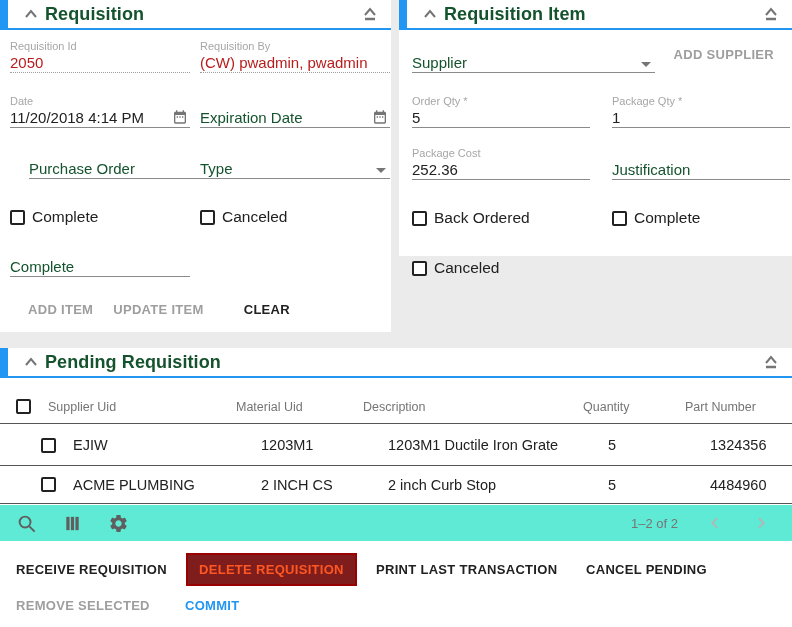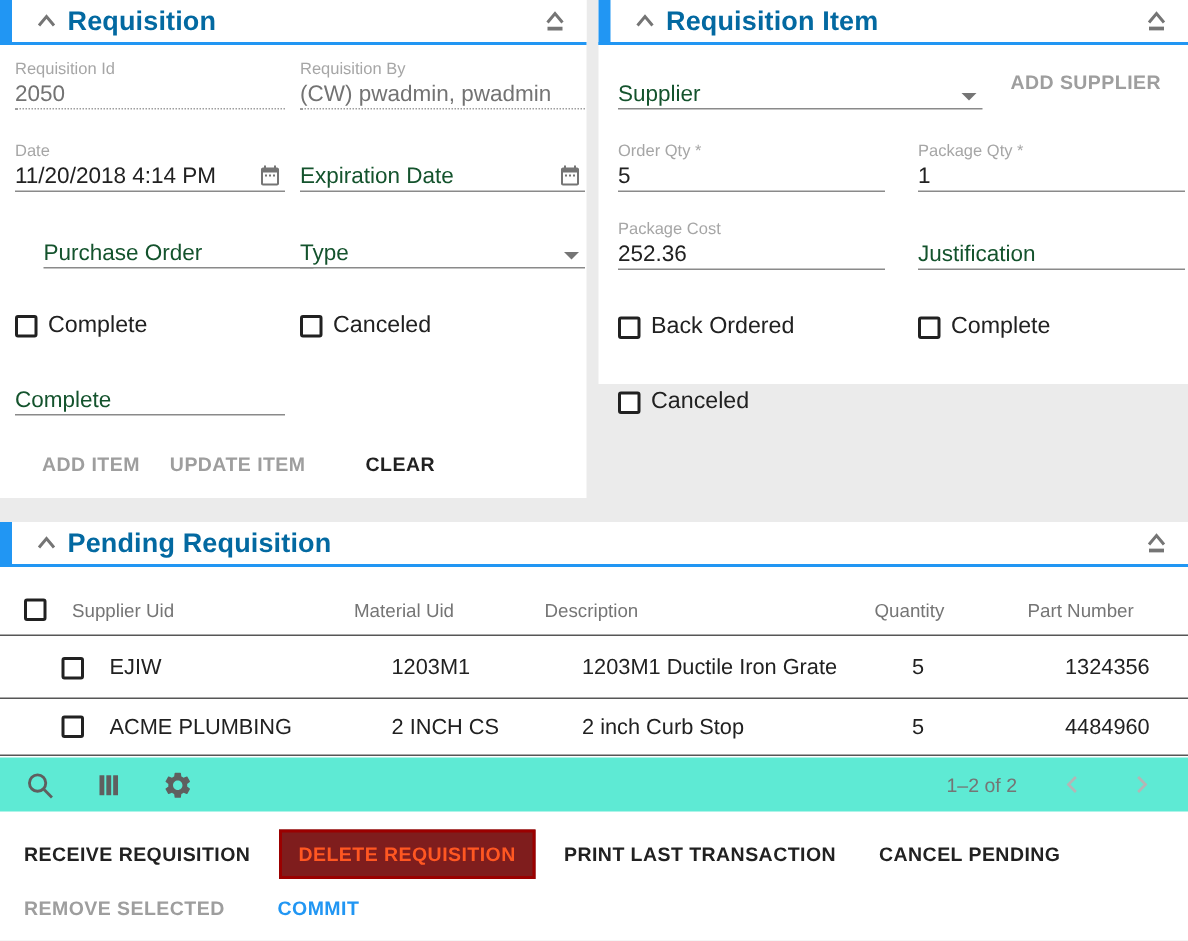--- a/index.html
+++ b/index.html
@@ -11,29 +11,29 @@
   html,body{width:792px;height:627px;}
   body{font-family:"Liberation Sans", sans-serif;background:#ebebeb;position:relative;overflow:hidden;}
   .panel{position:absolute;background:#fff;}
   #panel-requisition{left:0;top:0;width:391px;height:332px;}
   #panel-item{left:399px;top:0;width:393px;height:256px;}
   #panel-pending{left:0;top:348px;width:792px;height:279px;}
 
   .phead{position:absolute;top:0;left:0;right:0;height:30px;border-bottom:2px solid var(--accent);display:flex;align-items:center;background:#fff;}
   .bluebar{position:absolute;left:0;top:0;width:8px;height:30px;background:var(--accent);}
   .caret{margin-left:24px;display:flex;align-items:center;}
-  .ptitle{font-size:18px;font-weight:bold;color:#0369a1;margin-left:7px;letter-spacing:.1px;}
+  .ptitle{font-size:18px;font-weight:bold;color:#14532d;margin-left:7px;letter-spacing:.1px;}
   .collapse{margin-left:auto;margin-right:12px;display:flex;align-items:center;cursor:pointer;}
 
   .field{position:absolute;display:flex;flex-direction:column;}
   .flabel{font-size:11px;color:#a6a6a6;height:13px;line-height:13px;}
   .fvalue{height:20px;display:flex;align-items:flex-end;border-bottom:1px solid #8a8a8a;padding-bottom:1px;font-size:15px;color:#212121;}
   .fvalue .txt{flex:1;white-space:nowrap;overflow:hidden;}
   .fvalue.readonly{border-bottom:1px dotted #9e9e9e;}
-  .fvalue.readonly .txt{color:#737373;}
+  .fvalue.readonly .txt{color:#b91c1c;}
   .fvalue .ph{color:#14532d;flex:1;white-space:nowrap;}
   .ddarrow{width:0;height:0;border-left:5px solid transparent;border-right:5px solid transparent;border-top:5px solid #757575;margin:0 4px 4px 0;}
   .calicon{margin:0 2px 1px 0;display:flex;}
 
   .cbrow{position:absolute;display:flex;align-items:center;}
   .cbbox{width:15px;height:15px;border:2px solid #212121;border-radius:2px;background:#fff;flex:0 0 auto;}
   .cblabel{font-size:15.5px;color:#212121;margin-left:7px;white-space:nowrap;}
 
   .tbtn{font-size:13px;font-weight:bold;letter-spacing:.3px;color:#212121;white-space:nowrap;background:none;border:none;font-family:inherit;cursor:pointer;}
   .tbtn.disabled{color:#9e9e9e;}

